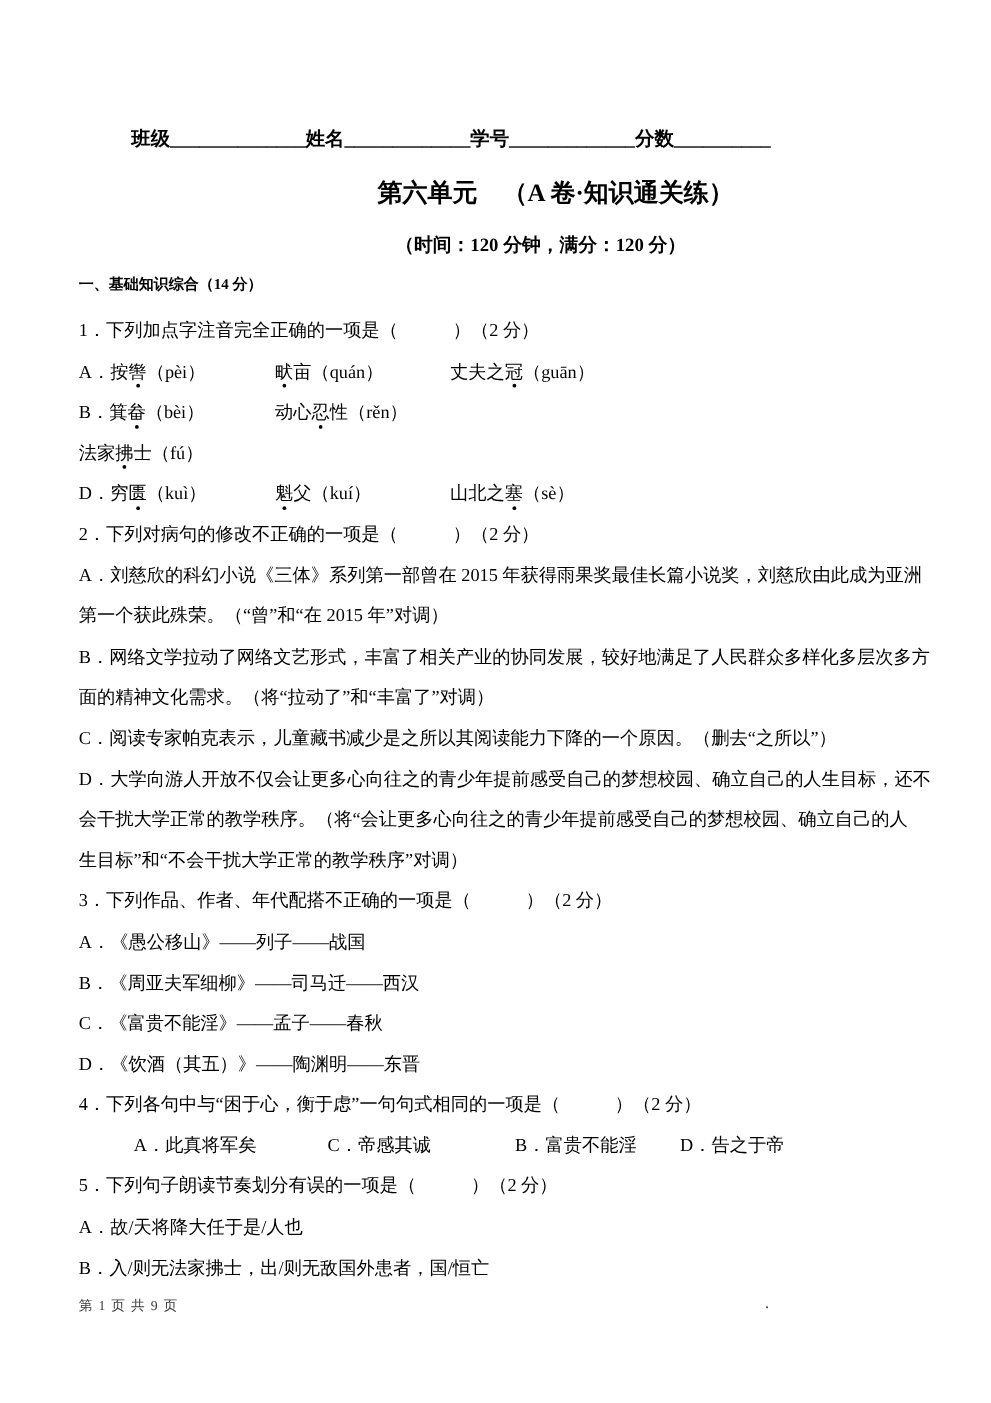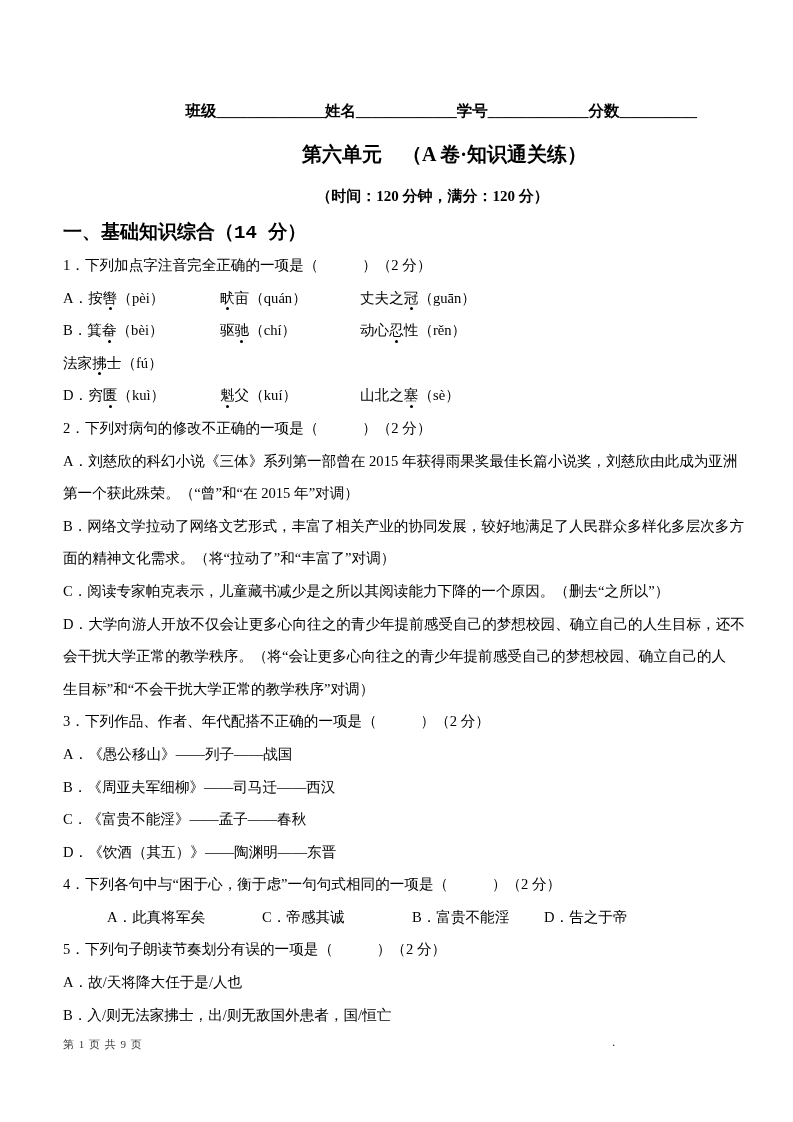--- a/index.html
+++ b/index.html
@@ -2,35 +2,35 @@
 <html><head>
 <meta charset="utf-8">
 <style>
   html,body{margin:0;padding:0;background:#ffffff;}
   .page{
     position:relative;width:793px;height:1122px;background:#ffffff;
     font-family:"Liberation Serif","DejaVu Serif",serif;color:#000;overflow:hidden;
   }
   .header-fields{
     position:absolute;top:101px;left:105px;width:592px;
-    display:flex;justify-content:flex-end;
+    display:flex;justify-content:flex-start;
     font-size:15.5px;font-weight:700;white-space:nowrap;
   }
   .hf-item .blank{font-weight:700;letter-spacing:0;}
   .title{
     position:absolute;top:141px;left:0;width:100%;margin:0;
     text-align:center;font-size:20px;font-weight:700;padding-left:48px;
   }
   .subtitle{
     position:absolute;top:187px;left:0;width:100%;
     text-align:center;font-size:15px;font-weight:700;margin-left:36px;
   }
   .section-heading{
     position:absolute;top:219px;left:63px;
-    font-size:19px;font-weight:700;font-family:Liberation Mono, monospace;
+    font-size:12px;font-weight:700;
   }
   #body-lines{
     position:absolute;top:249px;left:63px;width:678px;
     font-size:14.6px;
   }
   .line{height:32.6px;line-height:32.6px;white-space:nowrap;}
   .line.cols3,.line.cols4{display:flex;}
   .cols3 .col:nth-child(1){width:157px;flex:none;}
   .cols3 .col:nth-child(2){width:140px;flex:none;}
   .cols4 .col:nth-child(1){width:155px;flex:none;margin-left:44px;}
@@ -70,21 +70,20 @@
 
   <div id="body-lines">
       <div class="line"><span>1．下列加点字注音完全正确的一项是（　　　）（2 分）</span></div>
       <div class="line cols3">
         <span class="col"><span>A．按</span><span class="em-dot">辔</span><span>（pèi）</span></span>
         <span class="col"><span class="em-dot">畎</span><span>亩（quán）</span></span>
         <span class="col"><span>丈夫之</span><span class="em-dot">冠</span><span>（guān）</span></span>
       </div>
       <div class="line cols3">
         <span class="col"><span>B．箕</span><span class="em-dot">畚</span><span>（bèi）</span></span>
-        <span class="col"><span>驱</span><span class="em-dot">驰</span><span>（chí）</span></span>
         <span class="col"><span>动心</span><span class="em-dot">忍</span><span>性（rěn）</span></span>
       </div>
       <div class="line cols3">
         <span class="col"><span>法家</span><span class="em-dot">拂</span><span>士（fú）</span></span>
       </div>
       <div class="line cols3">
         <span class="col"><span>D．穷</span><span class="em-dot">匮</span><span>（kuì）</span></span>
         <span class="col"><span class="em-dot">魁</span><span>父（kuí）</span></span>
         <span class="col"><span>山北之</span><span class="em-dot">塞</span><span>（sè）</span></span>
       </div>

